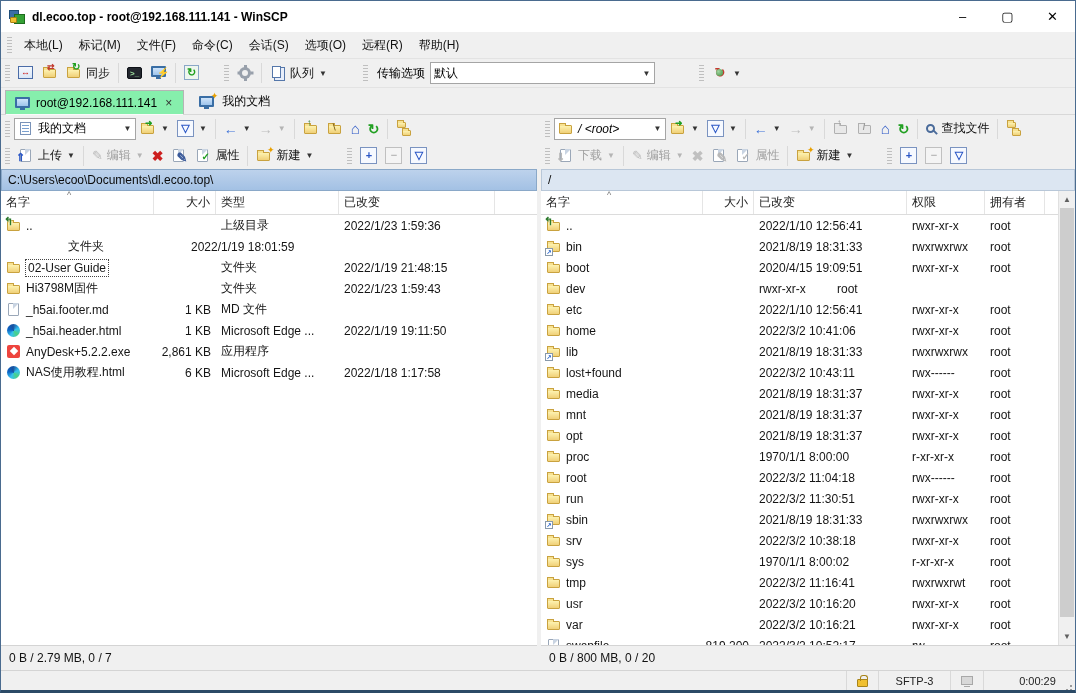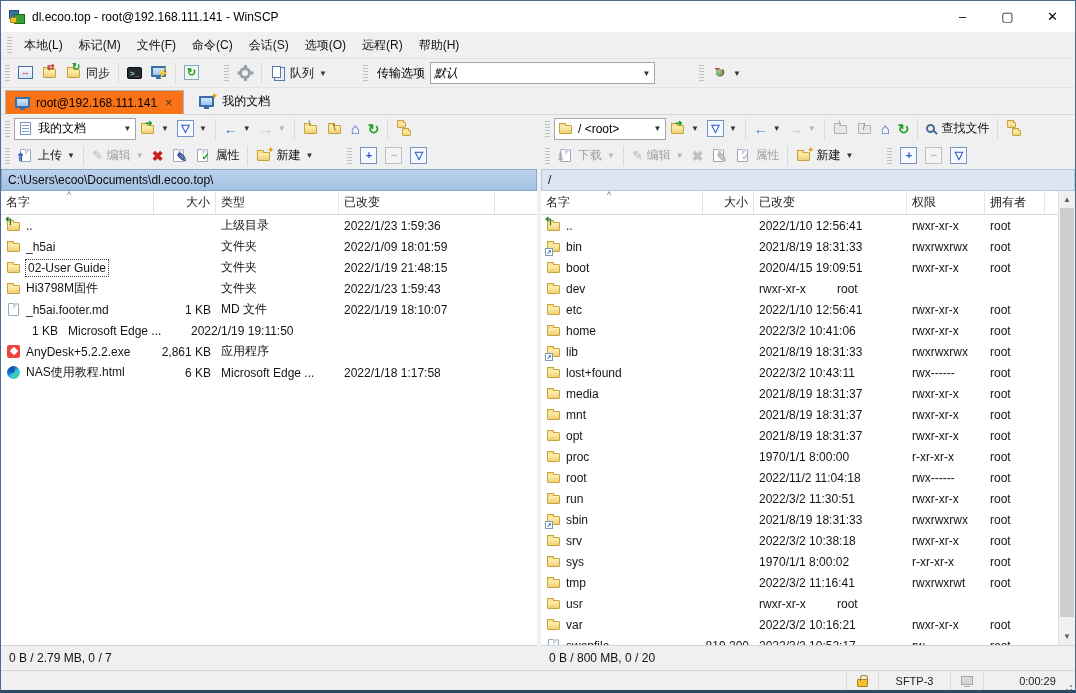--- a/index.html
+++ b/index.html
@@ -5,21 +5,21 @@
   * { box-sizing: border-box; margin:0; padding:0; }
   html,body { width:1076px; height:693px; font-family:"Liberation Sans", sans-serif; }
   .win { width:1076px; height:693px; border:1px solid #4a6b8f; border-bottom:3px solid #2b4a66; background:#f0f0f0; display:flex; flex-direction:column; overflow:hidden; }
 
   
   .titlebar { height:31px; background:#fff; display:flex; align-items:center; padding-left:8px; flex:none; }
   .appic { width:16px; height:14px; position:relative; margin-right:7px; flex:none; }
   .appic .b1{position:absolute;left:0;top:0;width:10px;height:9px;background:#3a6ea5;border:1px solid #1f4e79;}
   .appic .b2{position:absolute;left:5px;top:4px;width:11px;height:10px;background:#35a135;border:1px solid #1e6b1e;}
   .appic .lk{position:absolute;left:1px;top:7px;width:7px;height:6px;background:#f0c030;border:1px solid #a87f10;border-radius:1px;}
-  .title-text { font-size:12px; color:#000; }
+  .title-text { font-size:12px; color:#000;font-weight:bold; }
   .wctrl { margin-left:auto; display:flex; height:100%; }
   .wbtn { width:45px; height:100%; display:flex; align-items:center; justify-content:center; font-size:13px; color:#000; }
 
   
   .menubar { height:27px; background:#f0f0f0; display:flex; align-items:center; padding-left:4px; flex:none; border-bottom:1px solid #e3e3e3;}
   .grip { width:5px; height:16px; margin:0 4px 0 2px; background:repeating-linear-gradient(to bottom,#bfbfbf 0 1px,transparent 1px 3px); flex:none;}
   .menu-item { font-size:12px; padding:4px 8px; color:#111; }
 
   
   .toolbar { height:29px; background:#f0f0f0; display:flex; align-items:center; padding-left:2px; flex:none; border-bottom:1px solid #e3e3e3;}
@@ -62,21 +62,21 @@
   .adic::after{content:"";position:absolute;left:3.5px;top:3.5px;width:6px;height:6px;background:#fff;transform:rotate(45deg);}
   .lnk{position:absolute;left:-1px;bottom:-1px;width:8px;height:8px;background:#fff;border:1px solid #89a;font-size:6px;line-height:7px;color:#1b5cc8;text-align:center;font-weight:bold;}
   .uarr{position:absolute;left:-2px;top:-3px;font-size:11px;color:#2c7a2c;font-weight:bold;text-shadow:0 0 1px #fff;}
   .pencil{font-size:13px;color:#3a5a9a;} .pencil.gray{color:#b8b8b8;}
   .xdel{font-size:14px;font-weight:bold;color:#cc1f1f;} .xdel.gray{color:#c0c0c0;}
   .star{position:absolute;right:-2px;top:-3px;color:#e8a000;font-size:9px;}
 
   
   .tabbar { height:27px; background:#f0f0f0; display:flex; align-items:flex-end; padding-left:4px; flex:none; border-bottom:1px solid #d8d8d8;}
   .tab { height:25px; display:flex; align-items:center; gap:6px; padding:0 9px; font-size:12px; }
-  .tab.active { background:#f97316; border:1px solid #b5b5b5; border-bottom:1px solid #fafafa; margin-bottom:-1px;}
+  .tab.active { background:#86efac; border:1px solid #b5b5b5; border-bottom:1px solid #fafafa; margin-bottom:-1px;}
   .tab-close { font-size:12px; color:#333; padding:0 2px;}
 
   
   .main { flex:1; display:flex; min-height:0; }
   .panel { display:flex; flex-direction:column; background:#f0f0f0; min-width:0; position:relative;}
   .panel.lp { width:536px; flex:none;}
   .panel.rp { flex:1; }
   .splitter { width:4px; background:#f0f0f0; flex:none; }
   .ptool { height:27px; display:flex; align-items:center; padding-left:2px; flex:none;}
   .pathbar { height:22px; flex:none; display:flex; align-items:center; padding-left:6px; font-size:12px; color:#0a0a0a; border:1px solid #8aa8c8;}
@@ -193,21 +193,21 @@
     <span class="tbtn">
         <span class="ic16">
           <span class="pages"></span>
         </span>
         <span>队列</span>
         <span class="drop">▼</span>
       </span>
     <span style="width:30px;"></span>
     <span class="grip"></span>
     <span style="font-size:12px;margin:0 5px;">传输选项</span>
-    <span class="combo" style="width:225px;font-style:italic;">
+    <span class="combo" style="width:225px;">
       <span>默认</span>
       <span class="carrow">▼</span>
     </span>
     <span style="width:42px;"></span>
     <span class="grip"></span>
     <span class="tbtn">
         <span class="ic16">
           <span class="syncb">↻</span>
         </span>
         <span class="drop">▼</span>
@@ -358,29 +358,23 @@
                 <span class="fold"></span>
                 <span class="uarr">↰</span>
               </span>
               <span class="fname">..</span>
             </span>
             <span class="cell c-size r"></span>
             <span class="cell c-type">上级目录</span>
             <span class="cell c-chg">2022/1/23 1:59:36</span>
           </div>
           <div class="lrow">
-            <span class="cell c-name">
-              <span class="ic">
-                <span class="fold"></span>
-              </span>
-              <span class="fname">_h5ai</span>
-            </span>
             <span class="cell c-size r"></span>
             <span class="cell c-type">文件夹</span>
-            <span class="cell c-chg">2022/1/09 18:01:59</span>
+            <span class="cell c-chg">2022/1/19 18:01:59</span>
           </div>
           <div class="lrow">
             <span class="cell c-name">
               <span class="ic">
                 <span class="fold"></span>
               </span>
               <span class="fname focus">02-User Guide</span>
             </span>
             <span class="cell c-size r"></span>
             <span class="cell c-type">文件夹</span>
@@ -399,23 +393,28 @@
           </div>
           <div class="lrow">
             <span class="cell c-name">
               <span class="ic">
                 <span class="page"></span>
               </span>
               <span class="fname">_h5ai.footer.md</span>
             </span>
             <span class="cell c-size r">1 KB</span>
             <span class="cell c-type">MD 文件</span>
-            <span class="cell c-chg">2022/1/19 18:10:07</span>
-          </div>
-          <div class="lrow">
+          </div>
+          <div class="lrow">
+            <span class="cell c-name">
+              <span class="ic">
+                <span class="edgeic"></span>
+              </span>
+              <span class="fname">_h5ai.header.html</span>
+            </span>
             <span class="cell c-size r">1 KB</span>
             <span class="cell c-type">Microsoft Edge ...</span>
             <span class="cell c-chg">2022/1/19 19:11:50</span>
           </div>
           <div class="lrow">
             <span class="cell c-name">
               <span class="ic">
                 <span class="adic"></span>
               </span>
               <span class="fname">AnyDesk+5.2.2.exe</span>
@@ -442,21 +441,21 @@
 
     <div class="splitter"></div>
 
     <div class="panel rp">
       <div class="ptool">
         <span class="grip"></span>
         <span class="combo" style="width:112px;">
           <span class="ic16">
               <span class="fold"></span>
             </span>
-          <span style="white-space:nowrap;">/ &lt;root&gt;</span>
+          <span style="white-space:nowrap;font-style:italic;">/ &lt;root&gt;</span>
           <span class="carrow">▼</span>
         </span>
         <span class="tbtn">
             <span class="ic16">
               <span class="fold"></span>
               <span class="ovr" style="left:5px;top:-3px;color:#1e9e1e;font-size:9px;">➜</span>
             </span>
             <span class="drop">▼</span>
           </span>
         <span class="tbtn">
@@ -716,21 +715,21 @@
             <span class="cell c-own">root</span>
           </div>
           <div class="lrow">
             <span class="cell c-name">
               <span class="ic">
                 <span class="fold"></span>
               </span>
               <span class="fname">root</span>
             </span>
             <span class="cell c-size r"></span>
-            <span class="cell c-chg">2022/11/2 11:04:18</span>
+            <span class="cell c-chg">2022/3/2 11:04:18</span>
             <span class="cell c-perm">rwx------</span>
             <span class="cell c-own">root</span>
           </div>
           <div class="lrow">
             <span class="cell c-name">
               <span class="ic">
                 <span class="fold"></span>
               </span>
               <span class="fname">run</span>
             </span>
@@ -789,20 +788,21 @@
             <span class="cell c-own">root</span>
           </div>
           <div class="lrow">
             <span class="cell c-name">
               <span class="ic">
                 <span class="fold"></span>
               </span>
               <span class="fname">usr</span>
             </span>
             <span class="cell c-size r"></span>
+            <span class="cell c-chg">2022/3/2 10:16:20</span>
             <span class="cell c-perm">rwxr-xr-x</span>
             <span class="cell c-own">root</span>
           </div>
           <div class="lrow">
             <span class="cell c-name">
               <span class="ic">
                 <span class="fold"></span>
               </span>
               <span class="fname">var</span>
             </span>

